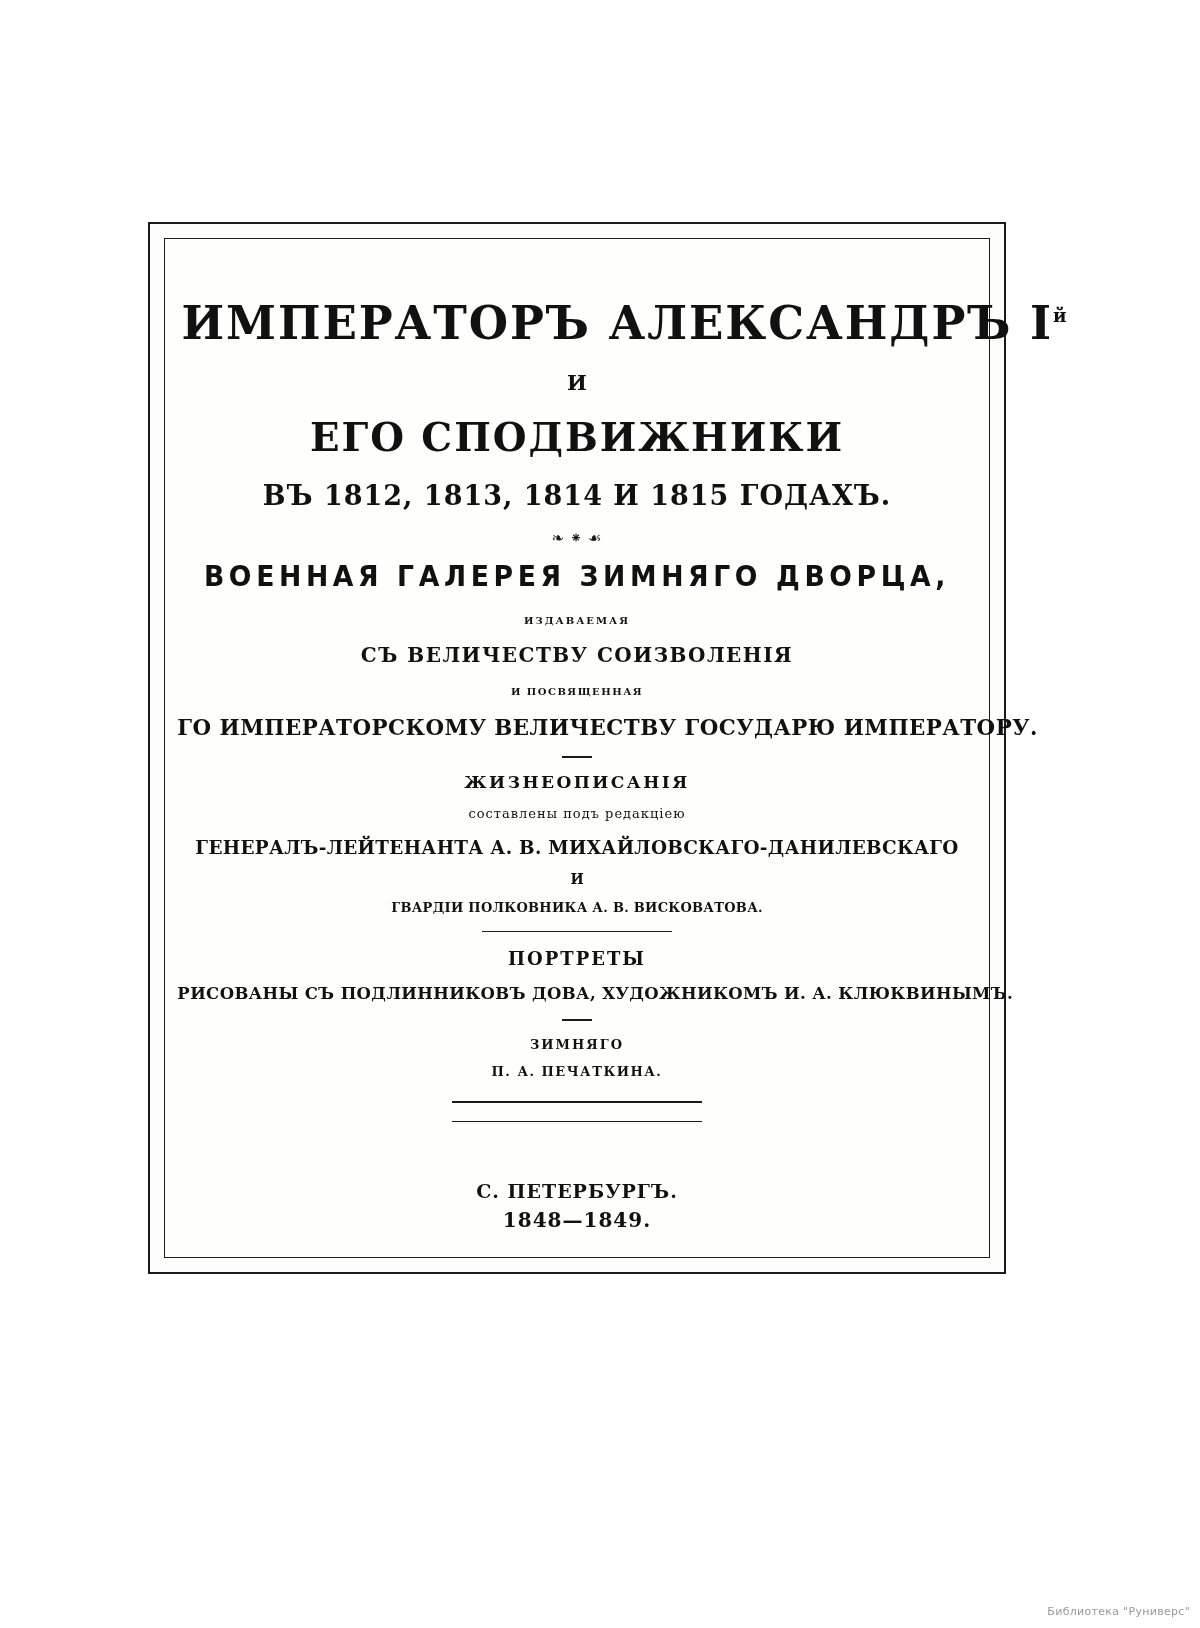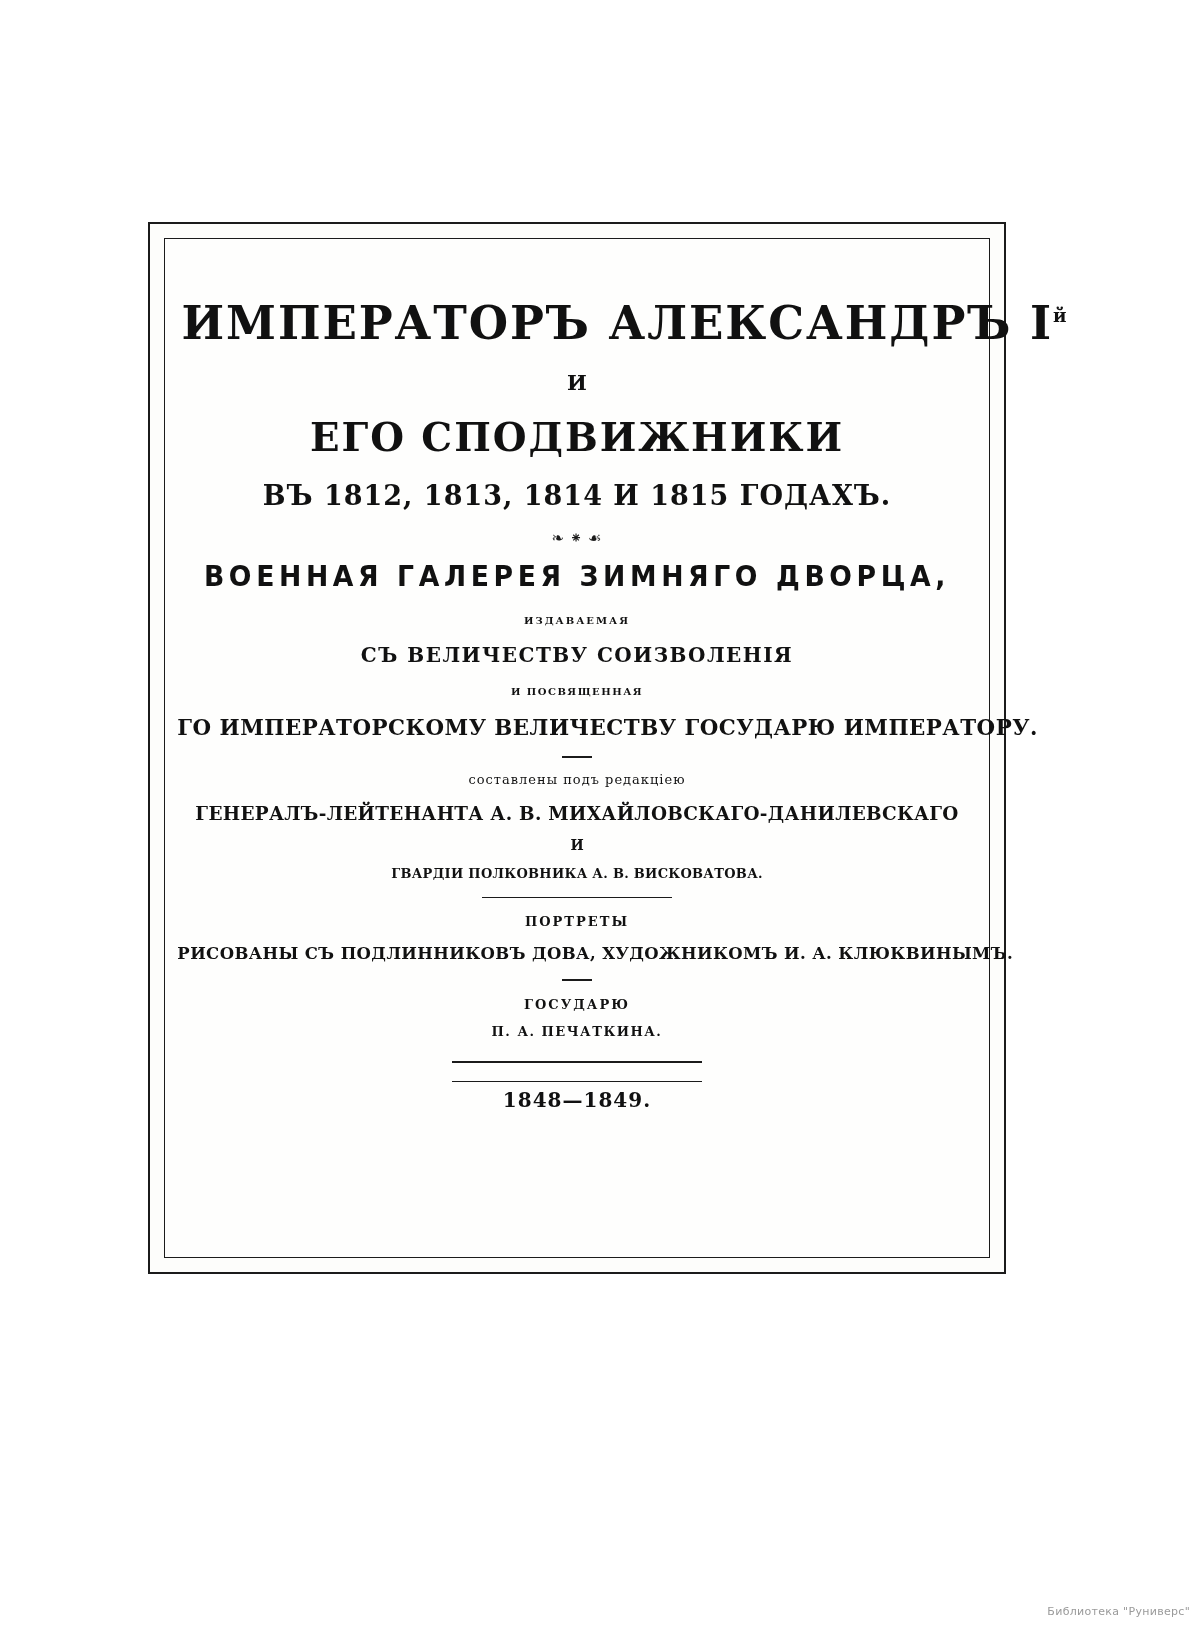--- a/index.html
+++ b/index.html
@@ -202,21 +202,21 @@
 
   .editor2 {
     font-size: 13px;
     font-weight: bold;
     letter-spacing: 0.3px;
     margin-top: 13px;
     font-family: "DejaVu Serif", serif;
   }
 
   .portraits {
-    font-size: 13px;
+    font-size: 18px;
     font-weight: bold;
     letter-spacing: 2px;
     margin-top: 16px;
     font-family: "DejaVu Serif", serif;
   }
 
   .drawn {
     font-size: 17px;
     font-weight: bold;
     letter-spacing: 0.4px;
@@ -297,46 +297,48 @@
       <span class="t small-caps-1">ИЗДАВАЕМАЯ</span>
 
       <span class="t line-consent">СЪ ВЕЛИЧЕСТВУ СОИЗВОЛЕНІЯ</span>
 
       <span class="t small-caps-2">И ПОСВЯЩЕННАЯ</span>
 
       <span class="t majesty">ГО ИМПЕРАТОРСКОМУ ВЕЛИЧЕСТВУ ГОСУДАРЮ ИМПЕРАТОРУ.</span>
 
       <div class="rule-short"></div>
 
+      <span class="t bio">ЖИЗНЕОПИСАНІЯ</span>
 
       <span class="t compiled">составлены подъ редакціею</span>
 
       <span class="t editor1">ГЕНЕРАЛЪ-ЛЕЙТЕНАНТА А. В. МИХАЙЛОВСКАГО-ДАНИЛЕВСКАГО</span>
 
       <span class="t conj2">И</span>
 
       <span class="t editor2">ГВАРДІИ ПОЛКОВНИКА А. В. ВИСКОВАТОВА.</span>
 
       <div class="rule-med"></div>
 
       <span class="t portraits">ПОРТРЕТЫ</span>
 
       <span class="t drawn">РИСОВАНЫ СЪ ПОДЛИННИКОВЪ ДОВА, ХУДОЖНИКОМЪ И. А. КЛЮКВИНЫМЪ.</span>
 
       <div class="rule-short"></div>
 
-      <span class="t edition-label">ГОСУДАРЮ</span>
+      <span class="t edition-label">ЗИМНЯГО</span>
 
       <span class="t publisher">П. А. ПЕЧАТКИНА.</span>
 
       <div class="rule-vol-top"></div>
 
 
       <div class="rule-vol-bottom"></div>
 
+      <span class="t city">С. ПЕТЕРБУРГЪ.</span>
 
       <span class="t dates">1848—1849.</span>
 
     </div>
   </div>
 </div>
 
 <div class="watermark">Библиотека "Руниверс"</div>
 
 </body></html>

